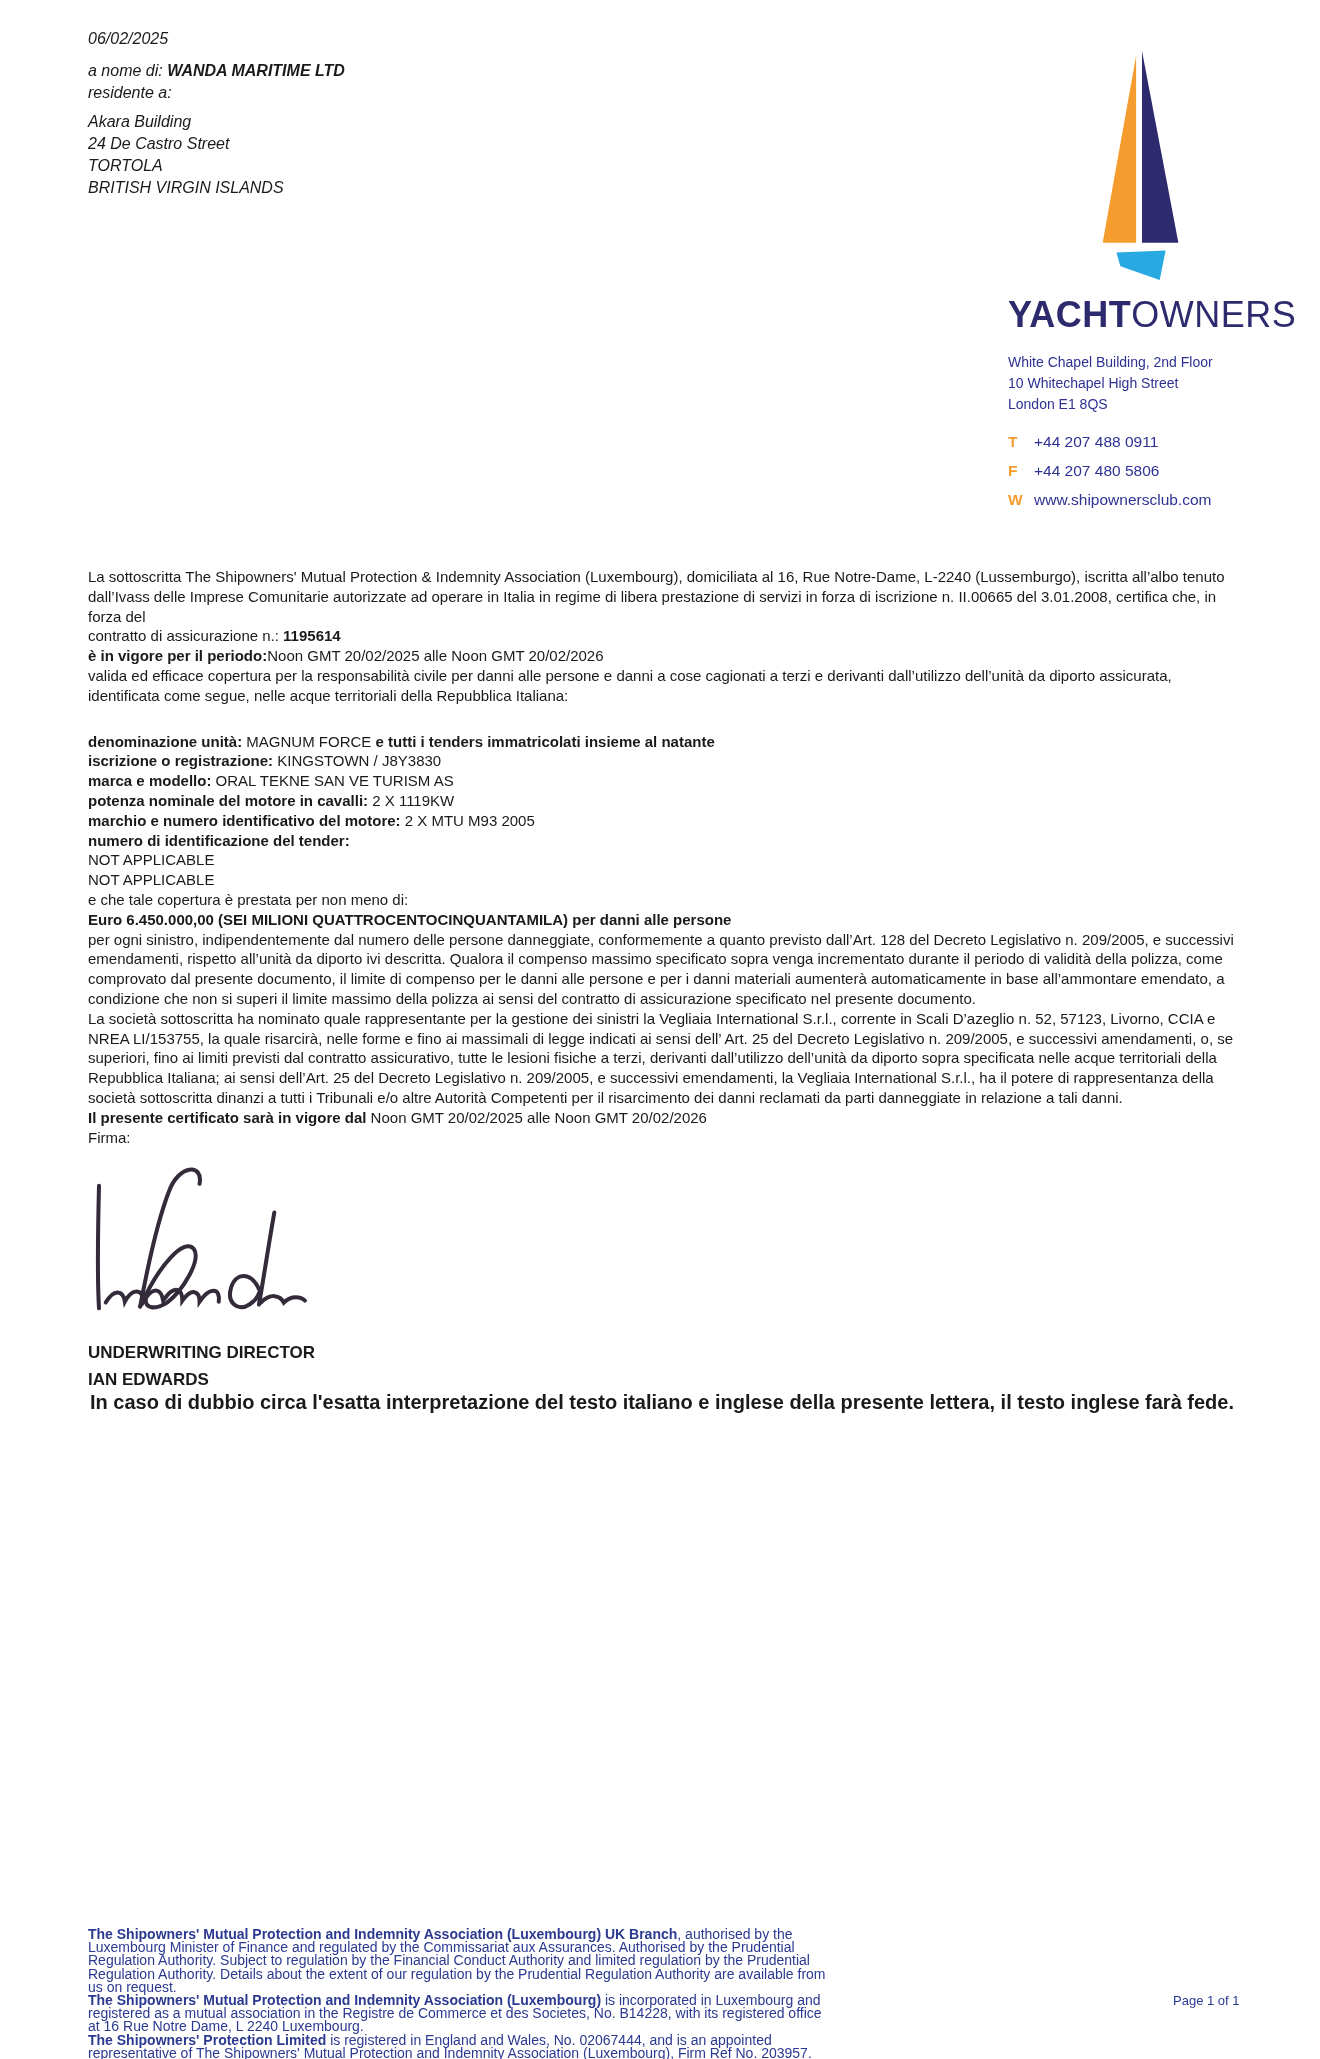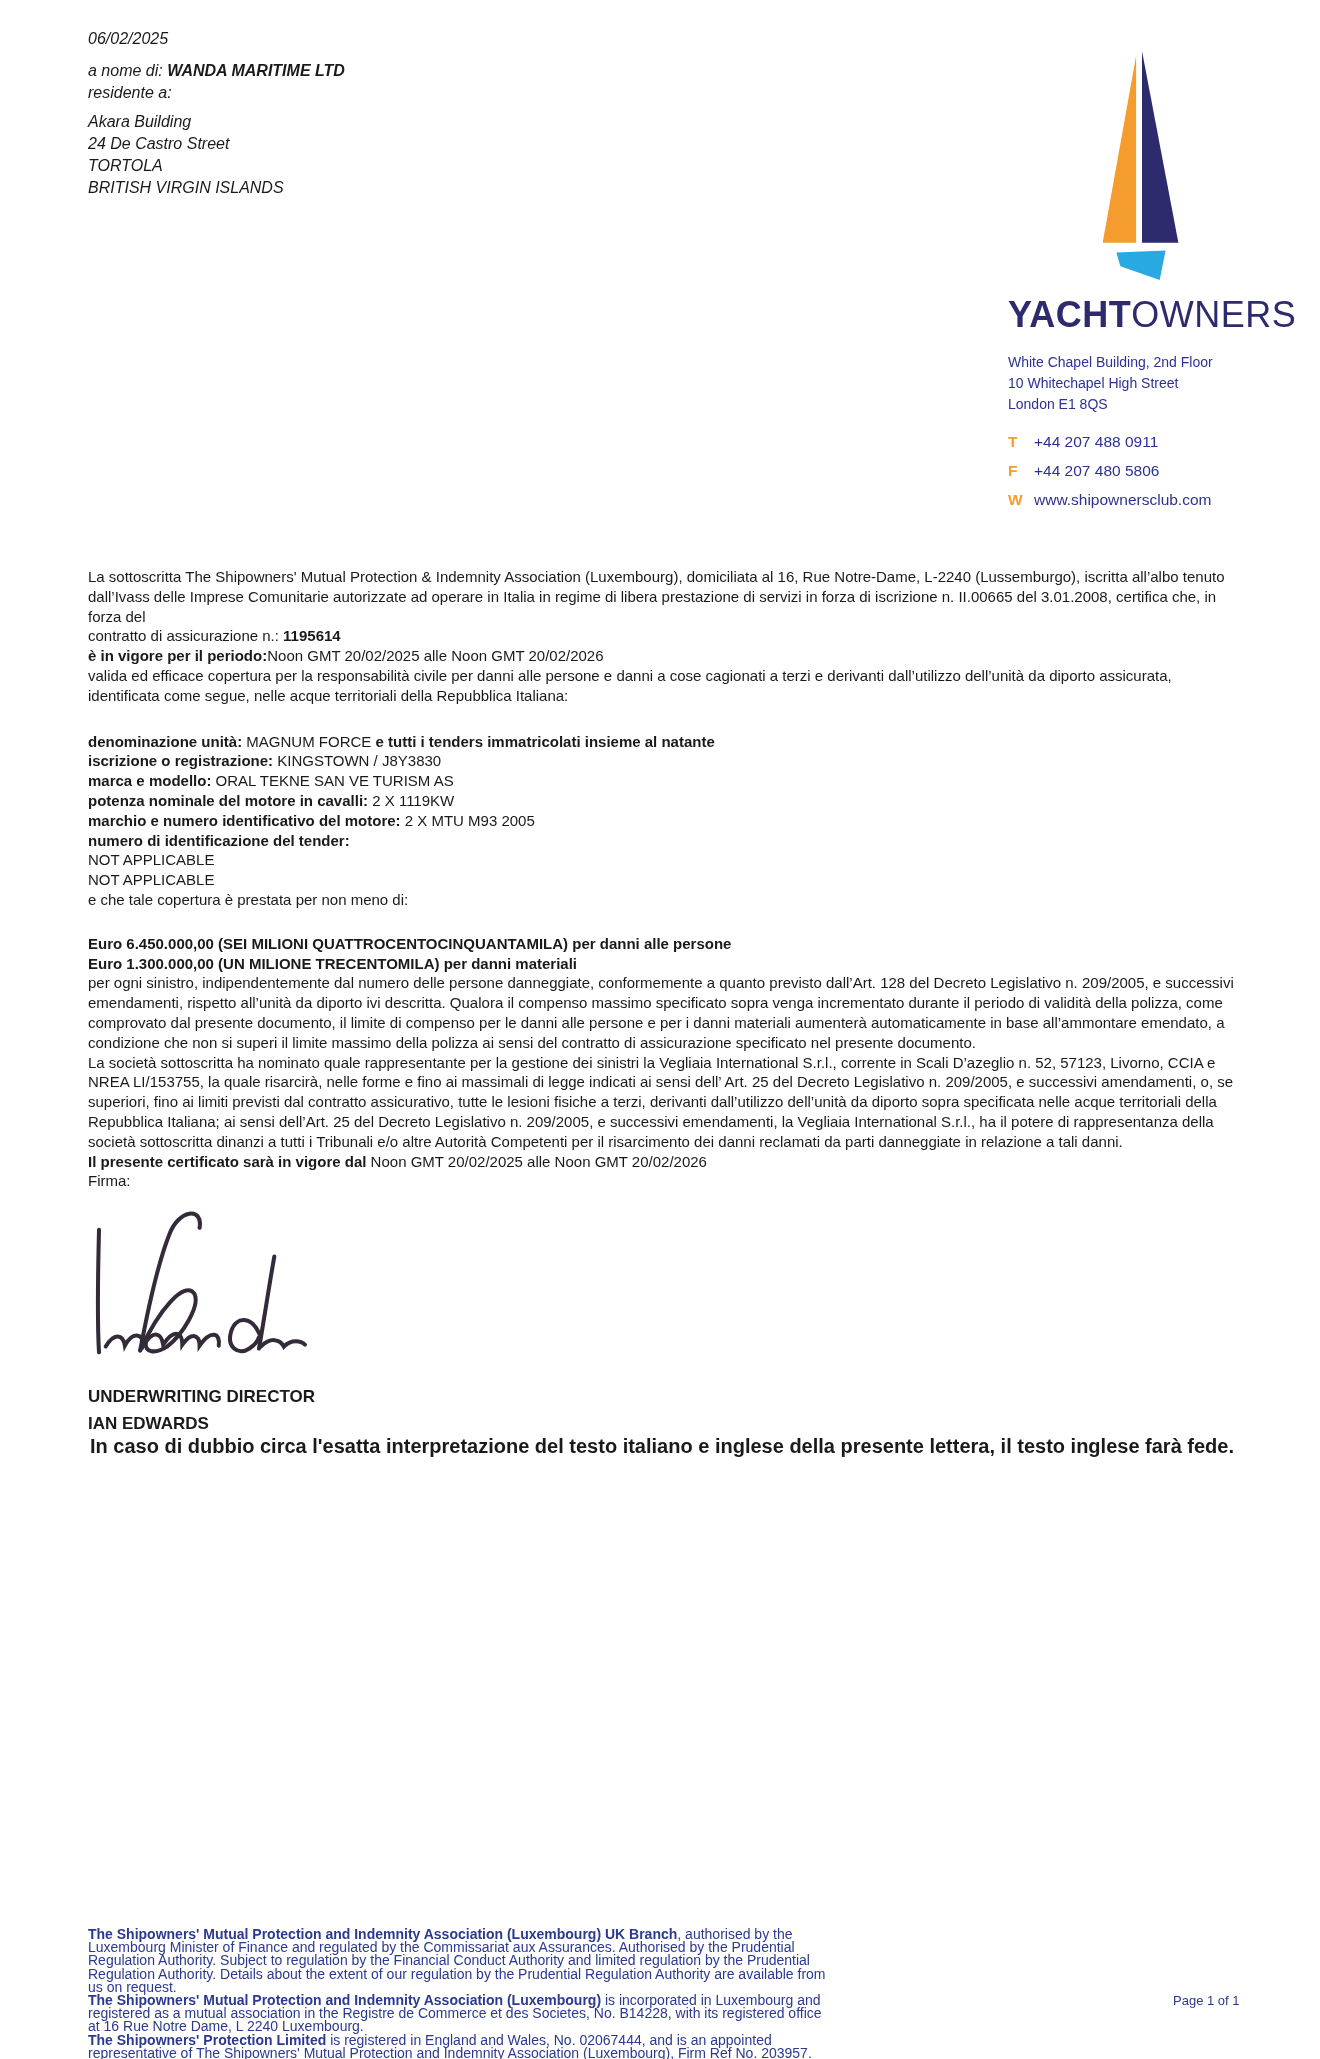--- a/index.html
+++ b/index.html
@@ -30,21 +30,21 @@
   .wordmark .wm-bold{font-weight:bold;}
   .wordmark .wm-light{font-weight:400;}
   .brand-address{margin-top:16px;font-size:14px;line-height:21px;color:var(--blue_text,#2E3192);}
   .contacts{margin-top:12px;font-size:15.5px;line-height:29px;color:var(--blue_text,#2E3192);}
   .contact-row{display:flex;}
   .contact-label{width:26px;font-weight:bold;color:var(--orange,#F59C2F);}
 
   
   .body{position:absolute;left:88px;top:567px;width:1148px;font-size:15px;line-height:19.8px;}
   .body p{margin:0;}
-  .mt26{margin-top:26px;} .mt28{margin-top:28px;} .mt30{margin-top:30px;} .mt24{margin-top:24px;}
+  .mt26{margin-top:26px;} .mt28{margin-top:28px;} .mt30{margin-top:30px;} .mt24{}
 
   .sig-svg{display:block;margin:10px 0 0 -4px;width:235px;height:182px;}
   .sig-name{font-size:17px;line-height:27px;font-weight:bold;margin-top:2px;}
   .disclaimer{margin-top:24px;text-align:center;font-size:20px;font-weight:bold;}
 
   
   .footer{
     position:absolute;left:88px;top:1928px;width:742px;
     font-size:14px;line-height:13.2px;color:var(--footer_blue,#2B3990);
   }
@@ -116,21 +116,20 @@
       <p><span class="b">marchio e numero identificativo del motore: </span><span>2 X MTU M93 2005</span></p>
       <p><span class="b">numero di identificazione del tender:</span></p>
       <p><span>NOT APPLICABLE</span></p>
       <p><span>NOT APPLICABLE</span></p>
     </div>
 
     <p class="mt30"><span>e che tale copertura è prestata per non meno di:</span></p>
 
     <div class="mt24">
       <p><span class="b">Euro 6.450.000,00 (SEI MILIONI QUATTROCENTOCINQUANTAMILA) per danni alle persone</span></p>
-      <p><span class="b">Euro 1.300.000,00 (UN MILIONE TRECENTOMILA) per danni materiali</span></p>
     </div>
 
     <p class="mt26"><span>per ogni sinistro, indipendentemente dal numero delle persone danneggiate, conformemente a quanto previsto dall’Art. 128 del Decreto Legislativo n. 209/2005, e successivi emendamenti, rispetto all’unità da diporto ivi descritta. Qualora il compenso massimo specificato sopra venga incrementato durante il periodo di validità della polizza, come comprovato dal presente documento, il limite di compenso per le danni alle persone e per i danni materiali aumenterà automaticamente in base all’ammontare emendato, a condizione che non si superi il limite massimo della polizza ai sensi del contratto di assicurazione specificato nel presente documento.</span></p>
 
     <p class="mt30"><span>La società sottoscritta ha nominato quale rappresentante per la gestione dei sinistri la Vegliaia International S.r.l., corrente in Scali D’azeglio n. 52, 57123, Livorno, CCIA e NREA LI/153755, la quale risarcirà, nelle forme e fino ai massimali di legge indicati ai sensi dell’ Art. 25 del Decreto Legislativo n. 209/2005, e successivi amendamenti, o, se superiori, fino ai limiti previsti dal contratto assicurativo, tutte le lesioni fisiche a terzi, derivanti dall’utilizzo dell’unità da diporto sopra specificata nelle acque territoriali della Repubblica Italiana; ai sensi dell’Art. 25 del Decreto Legislativo n. 209/2005, e successivi emendamenti, la Vegliaia International S.r.l., ha il potere di rappresentanza della società sottoscritta dinanzi a tutti i Tribunali e/o altre Autorità Competenti per il risarcimento dei danni reclamati da parti danneggiate in relazione a tali danni.</span></p>
 
     <p class="mt28"><span class="b">Il presente certificato sarà in vigore dal </span><span>Noon GMT 20/02/2025 alle Noon GMT 20/02/2026</span></p>
 
     <p class="mt28">Firma:</p>
 

